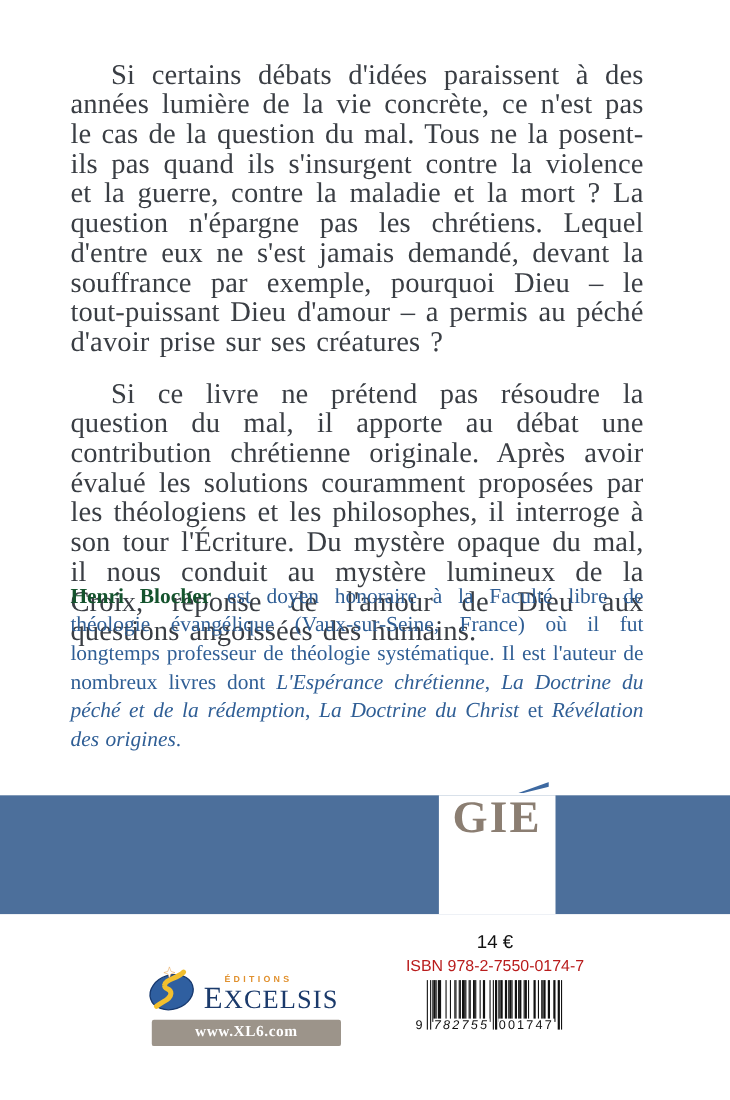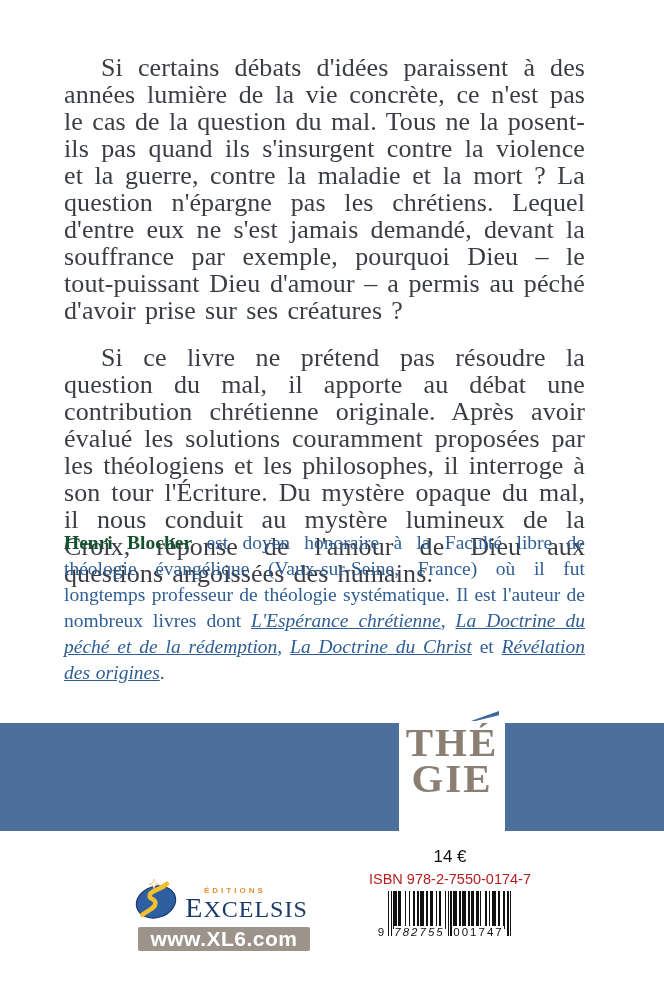--- a/index.html
+++ b/index.html
@@ -8,21 +8,21 @@
 
   
   .synopsis{position:absolute;left:64px;top:54px;width:521px;color:#3a3e44;}
   .synopsis p{margin:0 0 20px 0;font-size:26px;line-height:27px;text-align:justify;
               text-indent:37px;word-spacing:2.5px;letter-spacing:0.1px;}
 
   
   .bio{position:absolute;left:64px;top:530px;width:521px;color:#2f5e95;}
   .bio p{margin:0;font-size:19.5px;line-height:26px;text-align:justify;word-spacing:1px;}
   .bio strong{font-weight:bold;color:#14532d;}
-  .bio em{font-style:italic;text-decoration:underline;}
+  .bio em{font-style:italic;}
 
   
   .band{position:absolute;left:0;top:723px;width:664px;height:108px;background:#4c6f9b;}
   .cat-box{position:absolute;left:399px;top:0;width:106px;height:108px;background:#ffffff;}
   .cat-line{height:36px;line-height:36px;overflow:hidden;text-align:center;
             font-weight:bold;font-size:41px;letter-spacing:2px;color:#8b7e72;
             font-family:"Liberation Serif", serif;}
   .cat-line span{display:inline-block;transform:translateY(1px);}
   .accent-wedge{position:absolute;top:-12px;left:72px;width:28px;height:10px;background:#3d69a1;
                 clip-path:polygon(0 100%, 100% 0, 100% 42%, 16% 100%);}
@@ -47,42 +47,41 @@
   
   .publisher{position:absolute;left:134px;top:876px;width:178px;height:76px;}
   .globe{position:absolute;left:0;top:2px;}
   .editions{position:absolute;left:70px;top:10px;font-family:"Liberation Sans", sans-serif;
             font-size:8px;font-weight:bold;letter-spacing:3px;color:#e1912f;}
   .excelsis{position:absolute;left:47px;top:16px;width:131px;text-align:center;
             font-family:"Liberation Serif", serif;font-size:24px;letter-spacing:1px;
             color:#1b3a6b;}
   .excelsis::first-letter{font-size:28px;}
   .website-bar{position:absolute;left:4px;top:51px;width:172px;height:24px;background:#9c948a;
-               border-radius:2px;color:#ffffff;font-family:Liberation Sans, sans-serif;
-               font-weight:bold;font-size:21px;text-align:center;line-height:24px;
+               border-radius:2px;color:#ffffff;font-family:Liberation Serif, serif;
+               font-weight:bold;font-size:14px;text-align:center;line-height:24px;
                letter-spacing:0.5px;}
 </style>
 </head>
 <body>
 
 <div class="page">
 
   <section class="synopsis">
     <p>Si certains débats d'idées paraissent à des années lumière de la vie concrète, ce n'est pas le cas de la question du mal. Tous ne la posent-ils pas quand ils s'insurgent contre la violence et la guerre, contre la maladie et la mort ? La question n'épargne pas les chrétiens. Lequel d'entre eux ne s'est jamais demandé, devant la souffrance par exemple, pourquoi Dieu – le tout-puissant Dieu d'amour – a permis au péché d'avoir prise sur ses créatures ?</p>
     <p>Si ce livre ne prétend pas résoudre la question du mal, il apporte au débat une contribution chrétienne originale. Après avoir évalué les solutions couramment proposées par les théologiens et les philosophes, il interroge à son tour l'Écriture. Du mystère opaque du mal, il nous conduit au mystère lumineux de la Croix, réponse de l'amour de Dieu aux questions angoissées des humains.</p>
   </section>
 
   <section class="bio">
     <p><strong>Henri Blocher</strong><span> est doyen honoraire à la Faculté libre de théologie évangélique (Vaux-sur-Seine, France) où il fut longtemps professeur de théologie systématique. Il est l'auteur de nombreux livres dont </span><em>L'Espérance chrétienne</em><span>, </span><em>La Doctrine du péché et de la rédemption</em><span>, </span><em>La Doctrine du Christ</em><span> et </span><em>Révélation des origines</em><span>.</span></p>
   </section>
 
   <div class="band">
     <div class="cat-box">
       <div class="accent-wedge"></div>
-      <div class="cat-line"><span>THÉ</span></div>
       <div class="cat-line"><span>GIE</span></div>
     </div>
   </div>
 
   <div class="price">14 €</div>
   <div class="isbn">ISBN 978-2-7550-0174-7</div>
 
   <div class="barcode">
     <div class="barcode-bars">
         <div class="bc-mod bar tall"></div>

